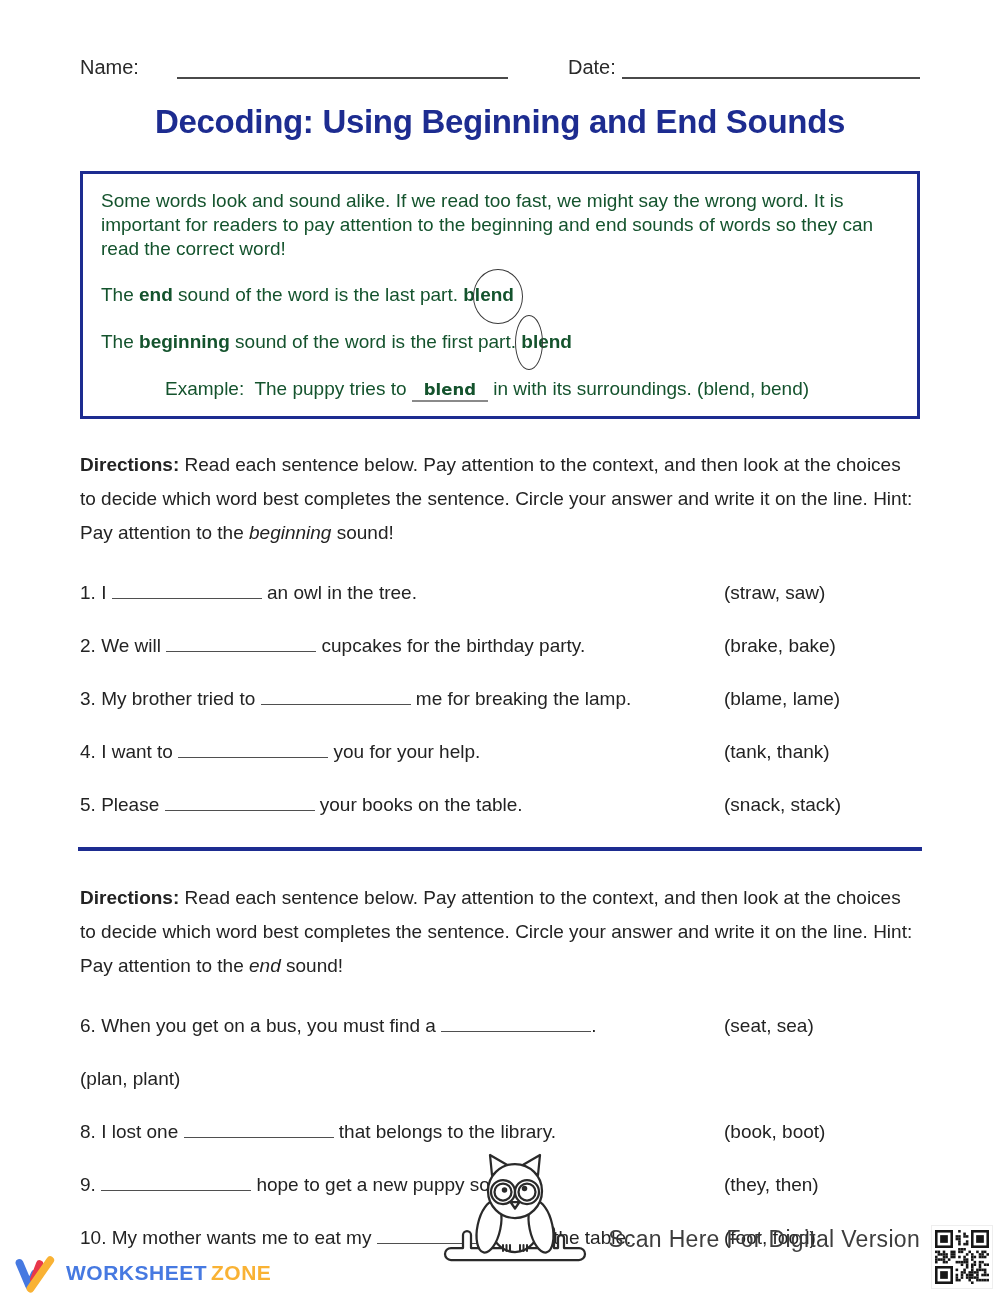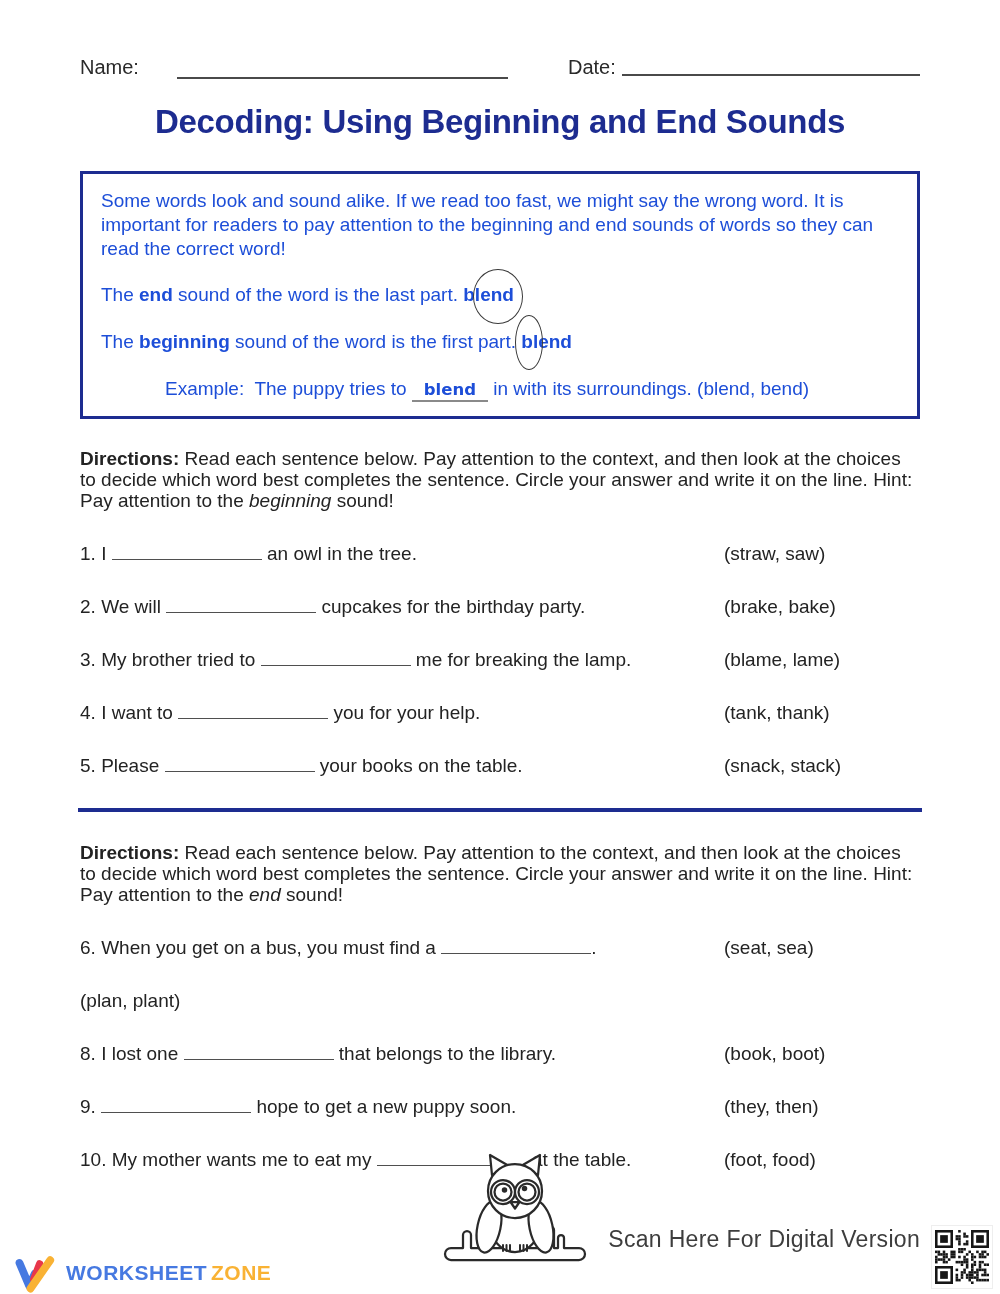--- a/index.html
+++ b/index.html
@@ -6,34 +6,34 @@
   html,body { margin:0; padding:0; }
   body {
     width:1000px; height:1294px; position:relative; background:#ffffff;
     font-family:"Liberation Sans", sans-serif; color:#222; overflow:hidden;
   }
   .content { padding:56px 80px 0 80px; }
 
   
   .header-row { display:flex; font-size:20px; color:#2a2a2a; align-items:flex-end; }
   .name-group { flex:1; display:flex; align-items:flex-end; margin-right:40px;gap:32px; }
-  .date-group { width:352px; display:flex; align-items:flex-start;margin-left:20px; }
+  .date-group { width:352px; display:flex; align-items:flex-end;margin-left:20px; }
   .field-label { white-space:nowrap; margin-right:6px; }
   .write-line { flex:1; border-bottom:2px solid #4a4a4a; height:20px; }
 
   
   .page-title {
     text-align:center; font-size:33px; font-weight:bold; color:#1d2c90;
     letter-spacing:-0.3px; margin:24px 0 30px 0;
   }
 
   
   .intro-box {
     border:3px solid #1d2c90; padding:15px 16px 14px 18px;
-    font-size:19px; line-height:24px; color:#1d4ed8;
+    font-size:19px; line-height:24px; color:#14532d;
   }
   .intro-box p { margin:0; }
   .intro-para { margin-bottom:22px !important; }
   .sound-line { margin-bottom:23px !important; }
   .bold { font-weight:bold; }
   .italic { font-style:italic; }
   .blend-word { font-weight:bold; white-space:nowrap; }
   .circled { position:relative; display:inline-block; }
   .circled::after {
     content:""; position:absolute; border:1.7px solid #3a3a3a; border-radius:50%;
@@ -41,21 +41,21 @@
   }
   .circled-narrow::after { left:-6px; right:-5px; top:-15px; bottom:-16px; }
   .circled-wide::after   { left:-7px; right:-9px; top:-14px; bottom:-17px; }
   .example-line { padding-left:64px; margin-top:6px !important; }
   .example-answer {
     font-family:"DejaVu Sans", sans-serif; font-weight:bold; font-size:16.5px;
     border-bottom:2px solid #8a8a8a; padding:0 12px 1px 12px;
   }
 
   
-  .directions { font-size:19px; line-height:21px; color:#232323; margin-top:29px; }
+  .directions { font-size:19px; line-height:34px; color:#232323; margin-top:29px; }
 
   
   .questions { margin-top:32px; }
   .q-row { display:flex; align-items:baseline; margin-bottom:31px; font-size:19px; color:#232323; }
   .q-sentence { flex:1; padding-right:10px; }
   .q-choices { width:196px; flex:none; }
   .blank { display:inline-block; width:150px; border-bottom:1.8px solid #4f4f4f; height:15px; vertical-align:baseline; }
 
   .divider { border:none; border-top:4px solid #1d2c90; margin:6px -2px 30px -2px; }
   .section2 .q-row { margin-bottom:31px; }

